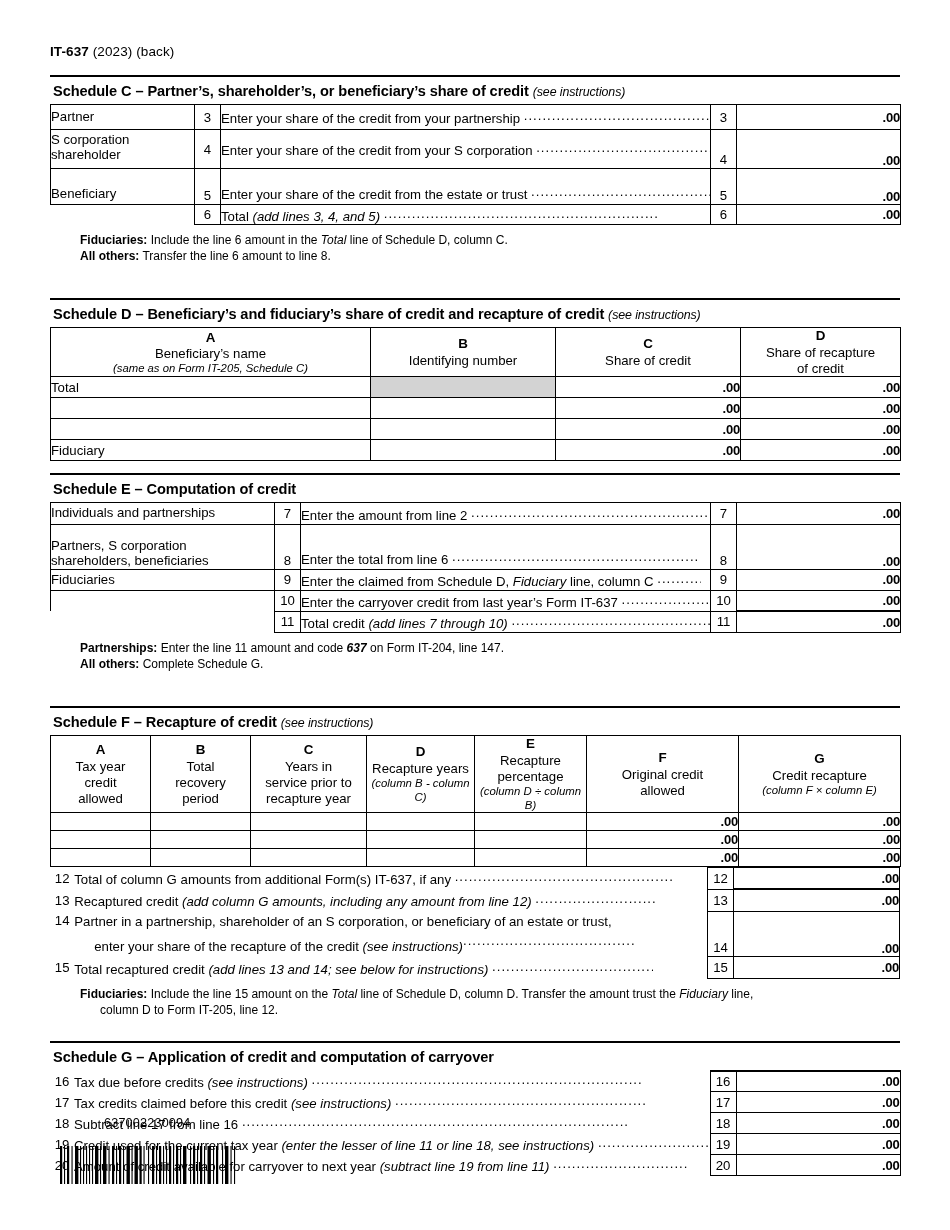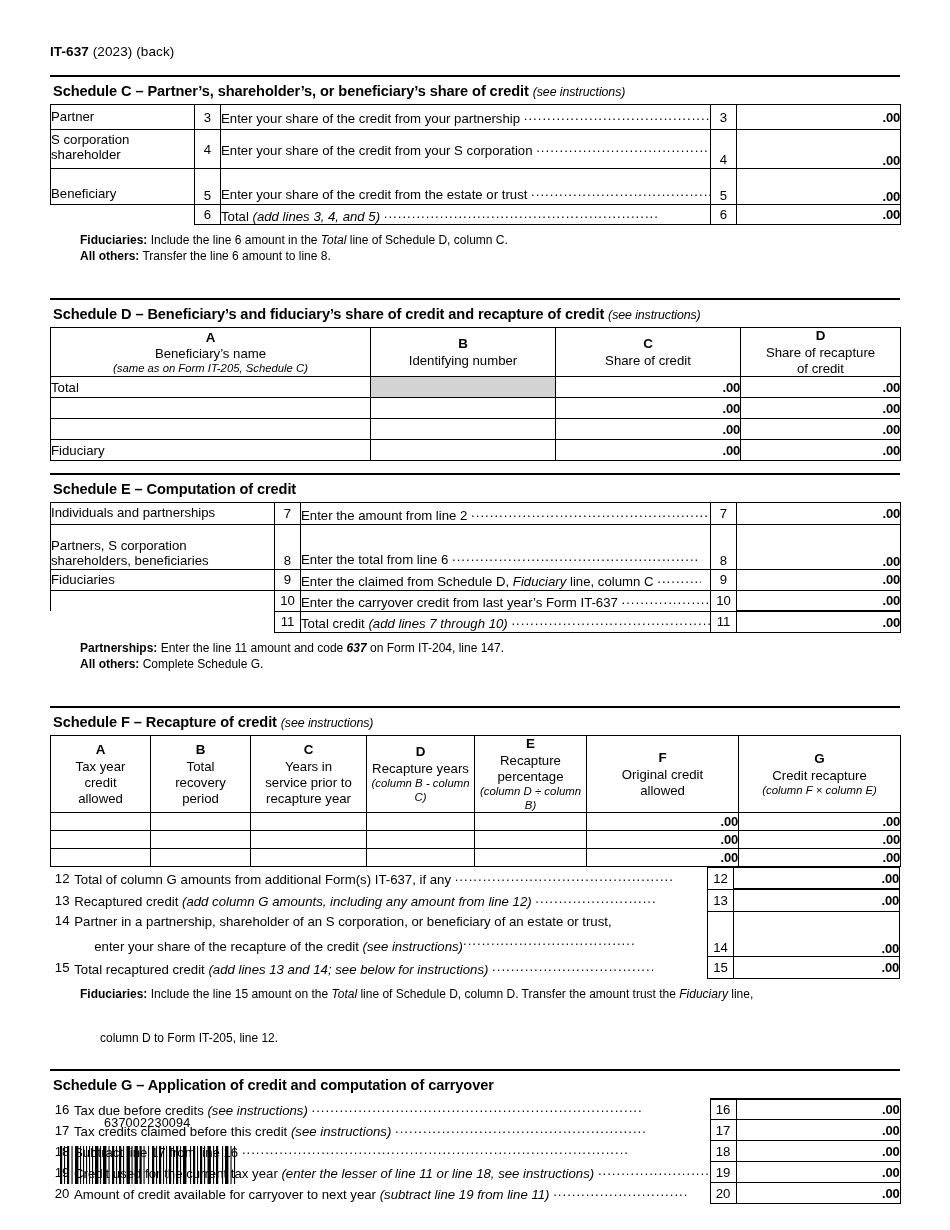--- a/index.html
+++ b/index.html
@@ -100,21 +100,21 @@
 
   
   .note {
     font-size: 12px;
     line-height: 1.35;
     padding-left: 30px;
     margin-top: 7px;
   }
   .note b { font-weight: bold; }
   .note .ital { font-style: italic; }
-  .note .ind { padding-left: 20px; display: block; margin-top: 28px; }
+  .note .ind { padding-left: 20px; display: block; }
 
   
   .colhead {
     text-align: center;
     font-size: 12.6px;
     line-height: 1.18;
     padding: 3px 2px 4px 2px;
   }
   .colhead .letter {
     font-weight: bold;

